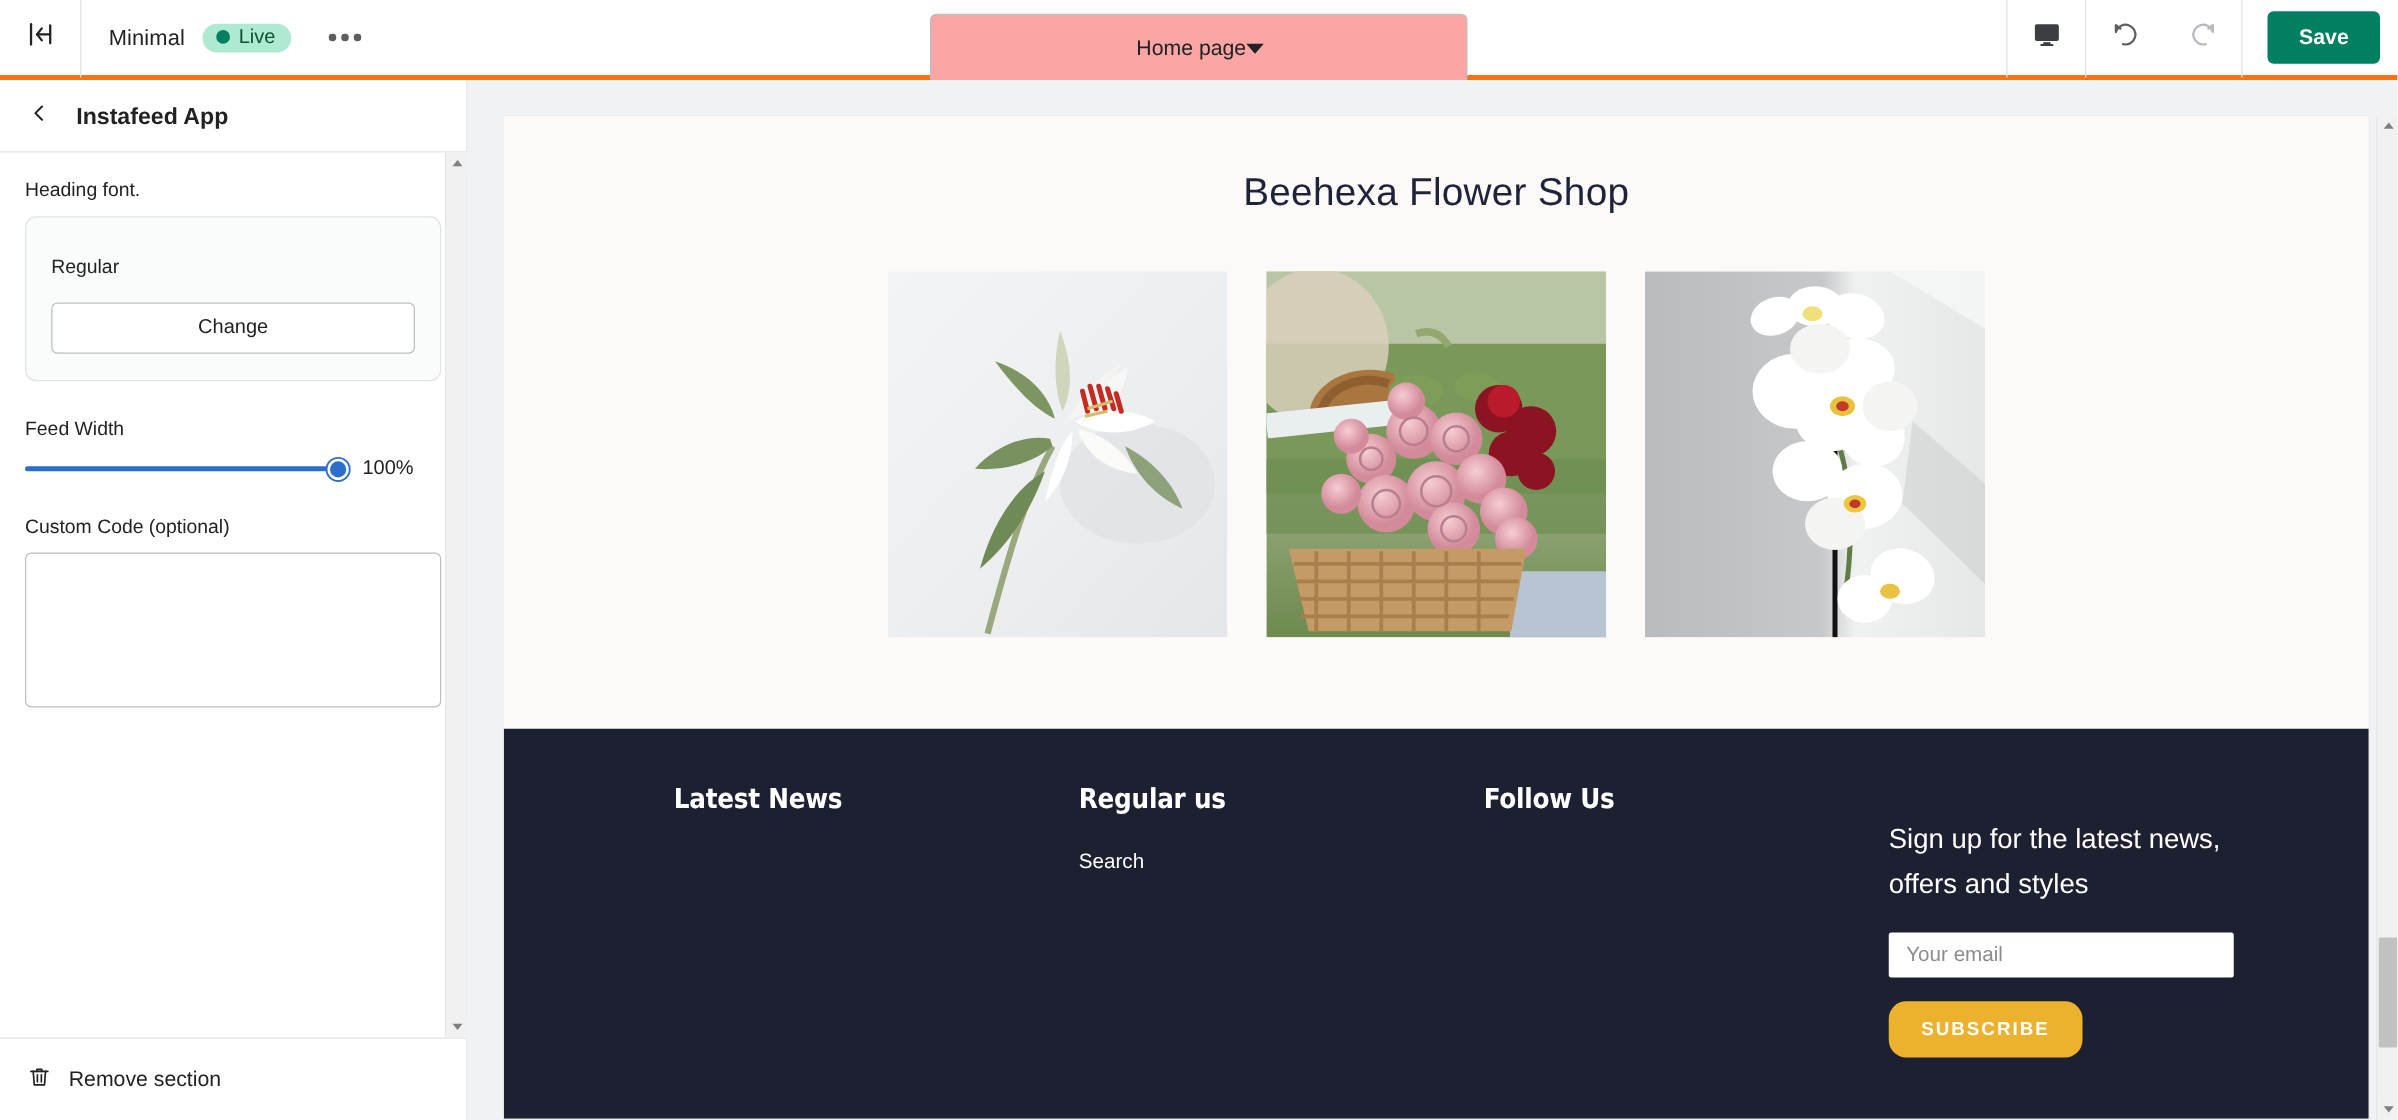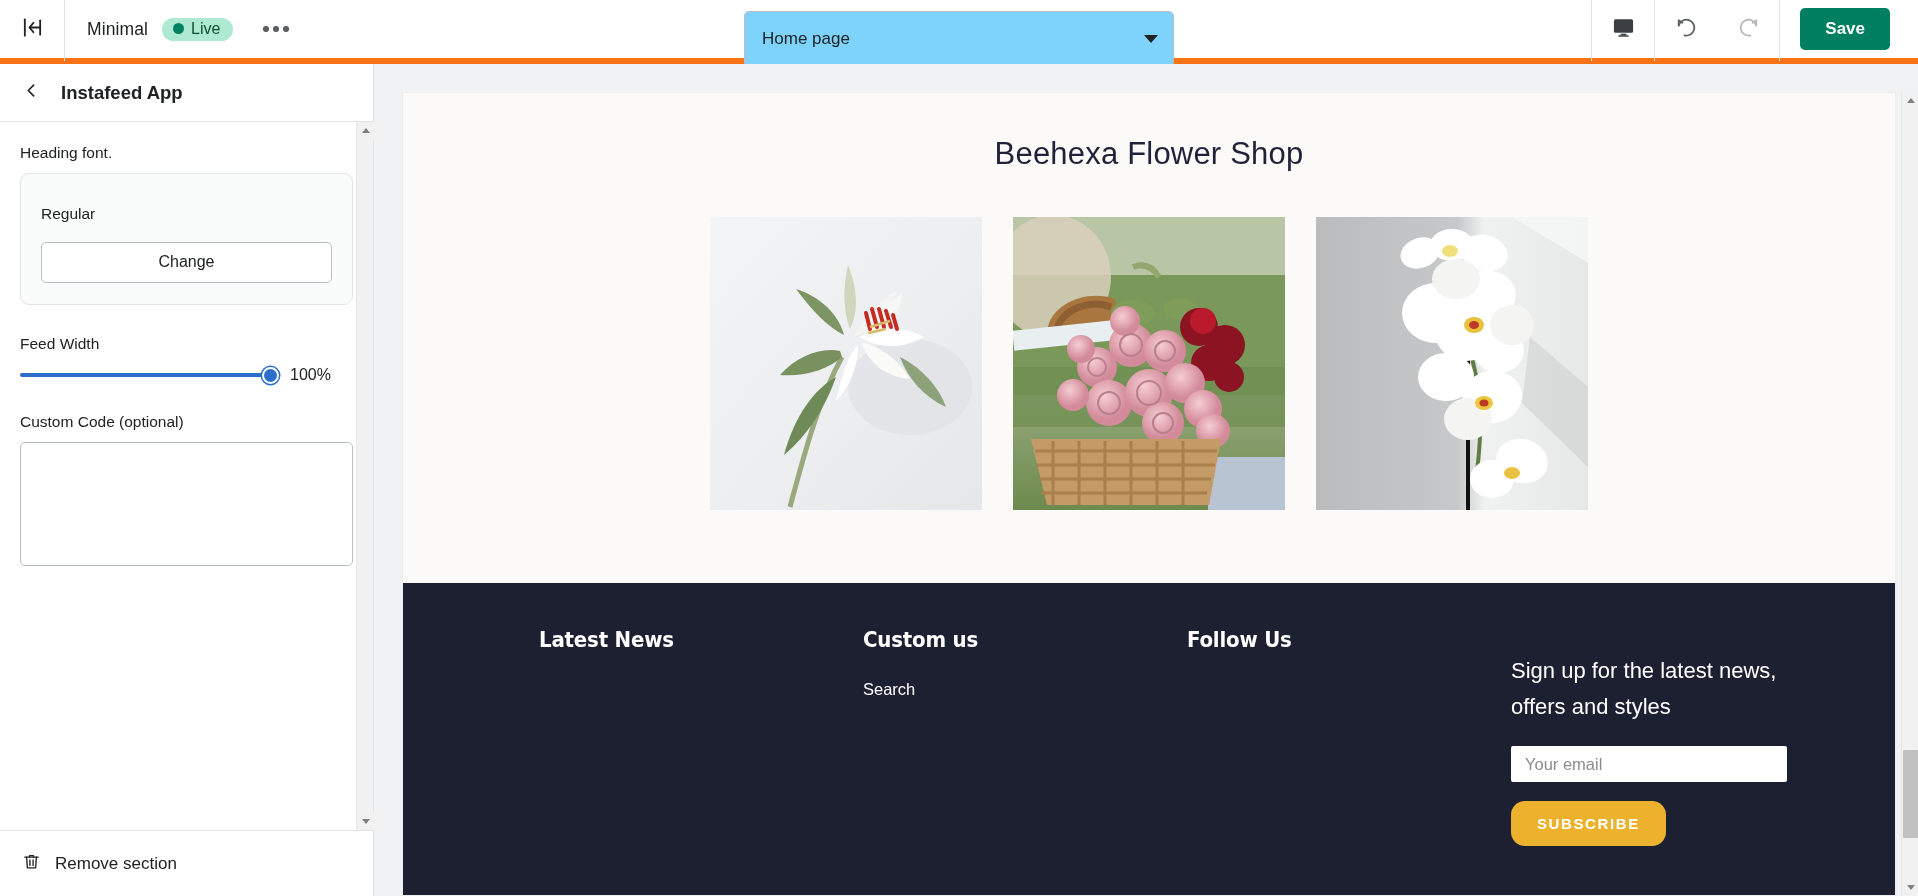--- a/index.html
+++ b/index.html
@@ -8,21 +8,21 @@
     font-family: "Liberation Sans", sans-serif;
     background: #ffffff;
     overflow: hidden;
   }
 
   
   .topbar {
     height: 64px; width: 100%;
     display: flex; align-items: center;
     background: #ffffff;
-    border-bottom: 6px solid #f97316;
+    border-bottom: 4px solid #f97316;
     position: relative;
   }
   .tb-exit {
     width: 64px; height: 64px;
     display: flex; align-items: center; justify-content: center;
     cursor: pointer;
   }
   .tb-divider { width: 1px; height: 64px; background: #e1e3e5; }
   .tb-left {
     display: flex; align-items: center; gap: 14px;
@@ -50,42 +50,42 @@
     background: #5c5f62; display: block;
   }
 
   .tb-center {
     position: absolute; left: 50%; transform: translateX(-50%);
     top: 11px;
   }
   .page-select {
     width: 430px; height: 56px;
     border: 1px solid #babfc3; border-radius: 5px;
-    background: #7dd3fc;
-    display: flex; align-items: center; justify-content: space-between;
+    background: #fca5a5;
+    display: flex; align-items: center; justify-content: center;
     padding: 0 15px 0 17px;
     cursor: pointer;
   }
   .page-select-value { font-size: 17px; color: #202223; }
   .caret-down {
     width: 0; height: 0;
     border-left: 7px solid transparent;
     border-right: 7px solid transparent;
     border-top: 8px solid #202223;
   }
 
   .tb-right {
     margin-left: auto; display: flex; align-items: center; height: 64px;
   }
   .tb-icon-btn {
     width: 62px; height: 64px;
     display: flex; align-items: center; justify-content: center;
     cursor: pointer;
   }
-  .tb-save-wrap { padding: 0 28px 0 20px; display:flex; align-items:center; }
+  .tb-save-wrap { padding: 0 14px 0 20px; display:flex; align-items:center; }
   .btn-save {
     background: #008060; color: #ffffff;
     border: none; border-radius: 5px;
     font-size: 17px; font-weight: 600;
     padding: 11px 25px; cursor: pointer;
     font-family: inherit;
   }
 
   
   .workspace { display: flex; height: 832px; width: 100%; }
@@ -547,21 +547,21 @@
       </div>
 
       <div class="site-footer">
         <div class="footer-cols">
 
           <div class="fcol">
             <div class="fcol-title">Latest News</div>
           </div>
 
           <div class="fcol">
-            <div class="fcol-title">Custom us</div>
+            <div class="fcol-title">Regular us</div>
             <a class="fcol-link">Search</a>
           </div>
 
           <div class="fcol">
             <div class="fcol-title">Follow Us</div>
           </div>
 
           <div class="fcol">
             <div class="fcol-desc">Sign up for the latest news, offers and styles</div>
             <input class="news-input" type="text" placeholder="Your email" style="">

